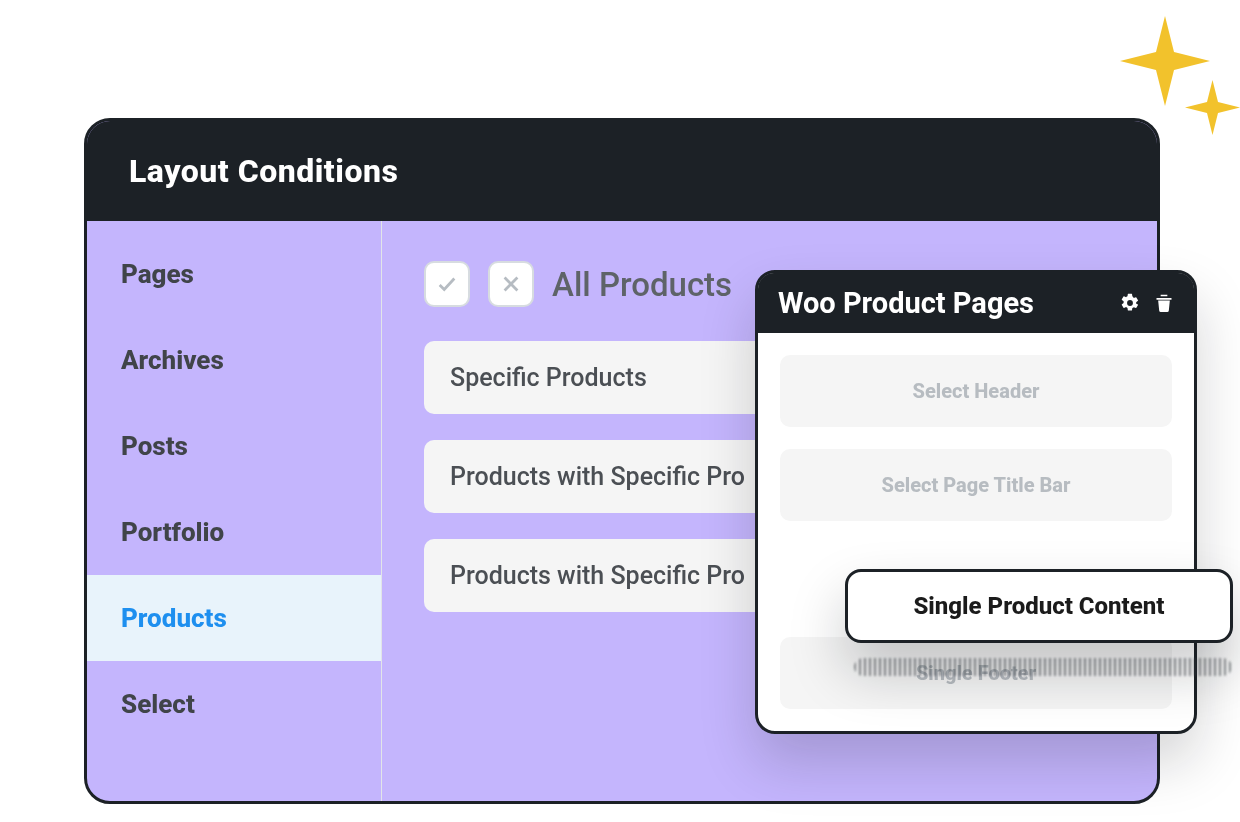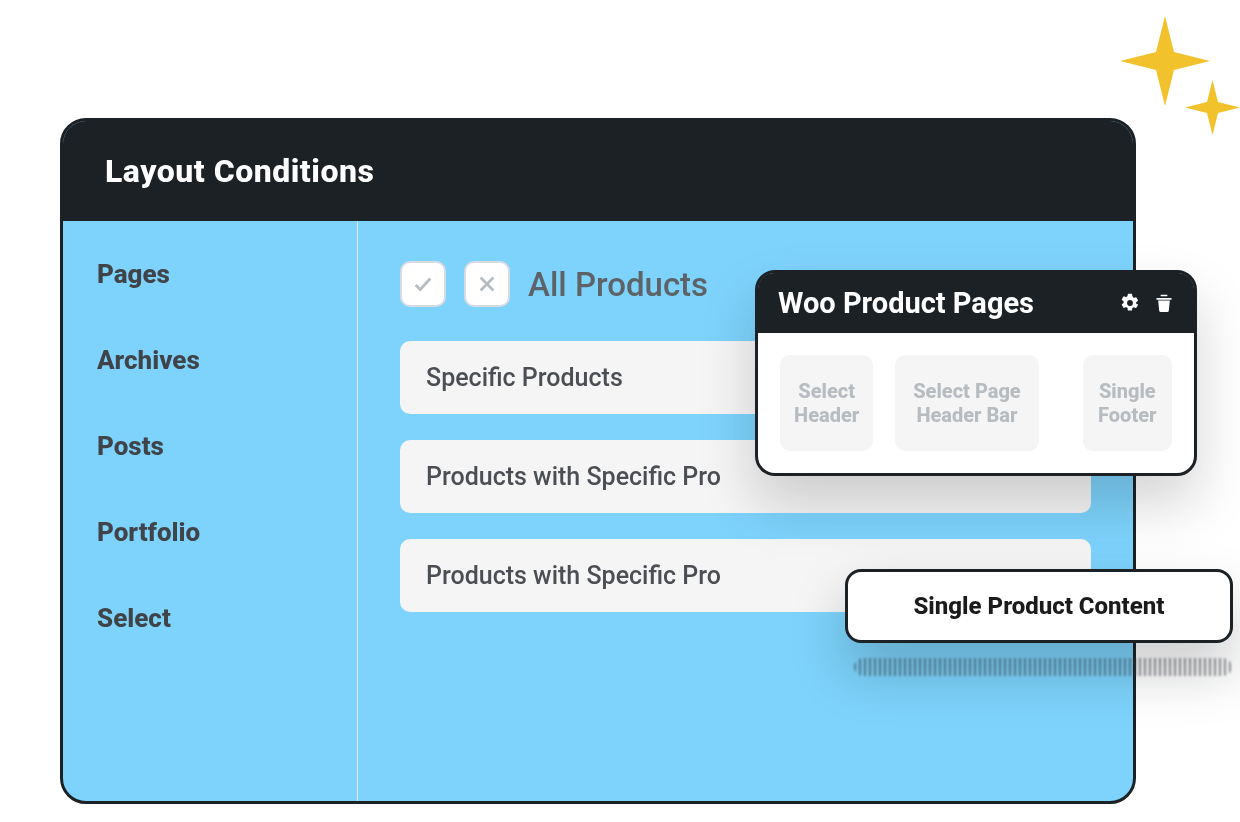--- a/index.html
+++ b/index.html
@@ -18,26 +18,26 @@
   .stage{position:relative;width:1240px;height:822px;overflow:hidden;}
 
   
   .sparkle{position:absolute;fill:#f2c22c;}
   .sp1{top:16px;right:30px;width:90px;height:90px;}
   .sp2{top:80px;right:0px;width:55px;height:55px;}
 
   
   .panel{
     position:absolute;
-    left:60px; top:118px;
+    left:84px; top:118px;
     width:1076px; height:686px;
     border:3px solid var(--dark);
     border-radius:26px;
     overflow:hidden;
-    background:#7dd3fc;
+    background:#c4b5fd;
   }
   .panel-header{
     background:var(--dark);
     color:#fff;
     height:100px;
     display:flex; align-items:center;
     padding:0 42px;
   }
   .panel-title{
     font-size:32px;
@@ -112,21 +112,21 @@
     display:flex;align-items:center;
     justify-content:space-between;
     padding:0 20px;
     border-top-left-radius:16px;border-top-right-radius:16px;
   }
   .card-title{font-size:29px;font-weight:700;}
   .card-actions{display:flex;gap:14px;align-items:center;}
   .card-icon{width:20px;height:20px;cursor:pointer;display:flex;}
   .card-icon svg{width:100%;height:100%;}
 
-  .card-body{padding:22px;display:flex;flex-direction:row;gap:22px;}
+  .card-body{padding:22px;display:flex;flex-direction:column;gap:22px;}
   .slot{
     background:var(--panel-grey);
     border-radius:10px;
     text-align:center;
     padding:24px 10px;
     color:var(--btn-grey-text);
     font-size:20px;
     font-weight:800;
     cursor:pointer;
   }
@@ -171,20 +171,21 @@
   <div class="panel">
     <div class="panel-header">
       <div class="panel-title">Layout Conditions</div>
     </div>
     <div class="panel-body">
       <div class="sidebar">
         <div class="sidebar-item">Pages</div>
         <div class="sidebar-item">Archives</div>
         <div class="sidebar-item">Posts</div>
         <div class="sidebar-item">Portfolio</div>
+        <div class="sidebar-item active">Products</div>
         <div class="sidebar-item">Select</div>
       </div>
       <div class="content">
         <div class="row-top">
           <div class="icon-btn">
             <span style="display:flex;">
               <svg viewBox="0 0 24 24">
                   <polyline points="4 13 9 18 20 6"></polyline>
                 </svg>
             </span>
@@ -221,21 +222,21 @@
           <span style="display:flex;width:100%;height:100%;">
             <svg viewBox="0 0 24 24" fill="#fff">
                 <path d="M3 6h18v2H3zM8 2h8v2H8zM5 9h14l-1.2 12a2 2 0 0 1-2 1.8H8.2a2 2 0 0 1-2-1.8z"></path>
               </svg>
           </span>
         </div>
       </div>
     </div>
     <div class="card-body">
       <div class="slot">Select Header</div>
-      <div class="slot">Select Page Header Bar</div>
+      <div class="slot">Select Page Title Bar</div>
       <div style="height:72px;"></div>
       <div class="slot">Single Footer</div>
     </div>
   </div>
 
   <div class="callout-shadow"></div>
   <div class="callout">Single Product Content</div>
 
 </div>
 

